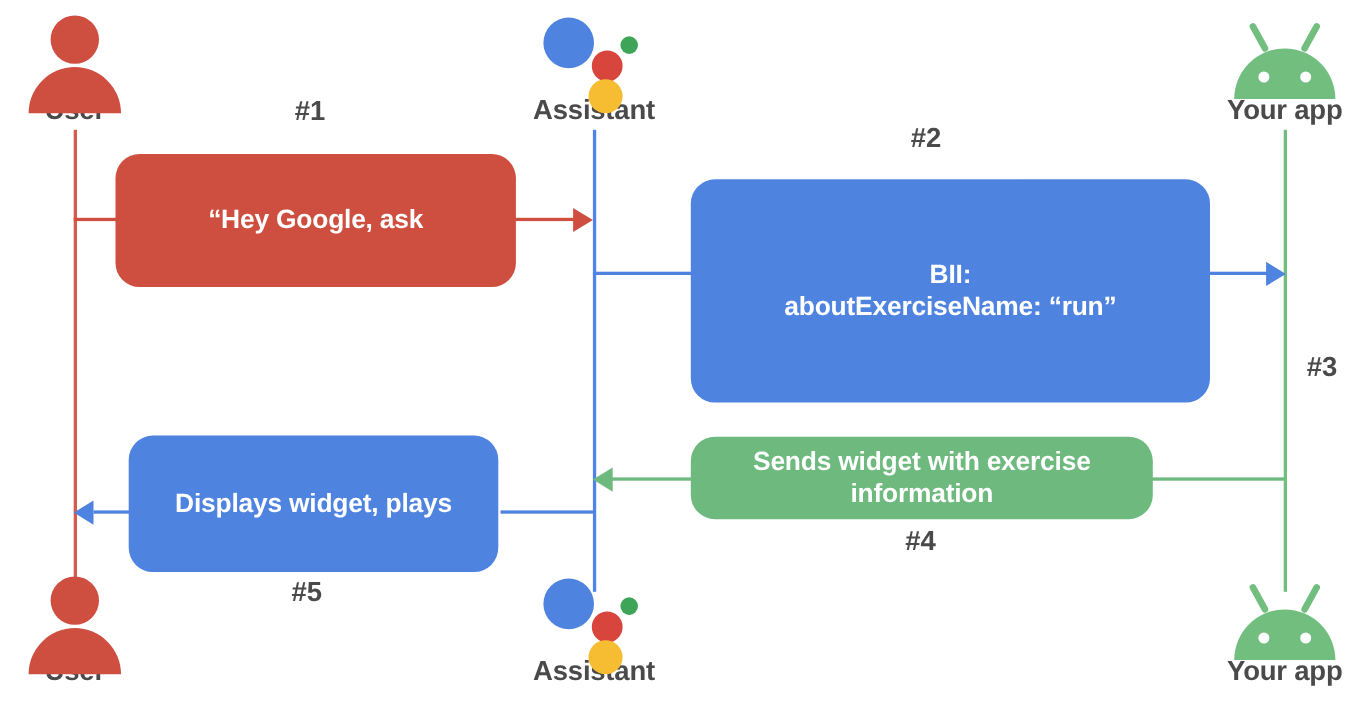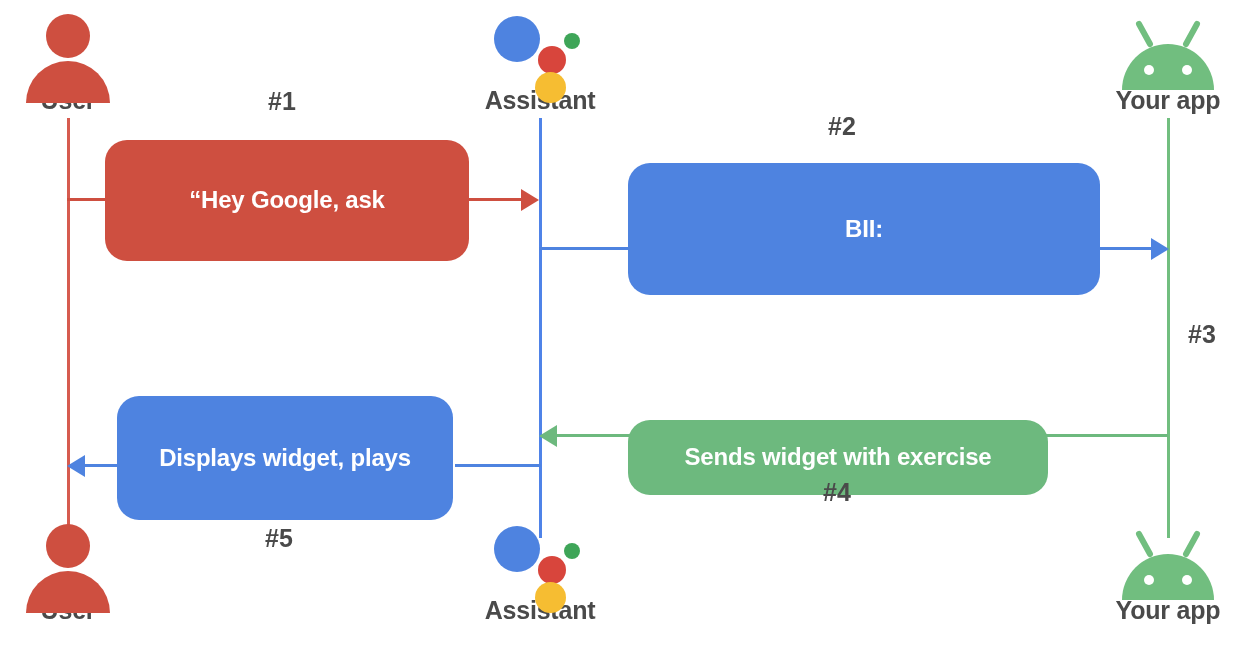--- a/index.html
+++ b/index.html
@@ -127,21 +127,21 @@
     text-align: center;
     display: flex;
     flex-direction: column;
     align-items: center;
     justify-content: center;
     padding: 6px 14px;
     letter-spacing: -0.2px;
   }
   .msgbox.red   { background: #CE4F40; }
   .msgbox.blue  { background: #4E83E0; }
-  .msgbox.green { background: #6DB97E; margin-top: 23px; }
+  .msgbox.green { background: #6DB97E; }
   .msgbox .line { display: block; white-space: nowrap; }
 
   
   .conn {
     position: absolute;
     height: 3px;
   }
   .conn.red   { background: #CE4F40; }
   .conn.blue  { background: #4E83E0; }
   .conn.green { background: #6DB97E; }
@@ -244,34 +244,36 @@
 
   <div class="conn red" style="left:67px; top:198px; width:106px;"></div>
   <div class="conn red" style="left:466px; top:198px; width:60px;"></div>
   <div class="arrow right red" style="left:521px; top:189px;"></div>
   <div class="msgbox red" style="left:105px; top:140px; width:364px; height:121px;text-align:center;">
     <span class="line">“Hey Google, ask</span>
   </div>
   <div class="step" style="left:268px; top:87px;">#1</div>
 
   <div class="conn blue" style="left:539px; top:247px; width:92px;"></div>
-  <div class="msgbox blue" style="left:628px; top:163px; width:472px; height:132px;">
+  <div class="msgbox blue" style="left:628px; top:163px; width:472px; height:203px;">
     <span class="line">BII:</span>
+    <span class="line">aboutExerciseName: “run”</span>
   </div>
   <div class="step" style="left:828px; top:112px;">#2</div>
 
   <div class="conn blue" style="left:1098px; top:247px; width:56px;"></div>
   <div class="arrow right blue" style="left:1151px; top:238px;"></div>
   <div class="step" style="left:1188px; top:320px;">#3</div>
 
   <div class="conn green" style="left:1046px; top:434px; width:122px;"></div>
   <div class="conn green" style="left:556px;  top:434px; width:76px;"></div>
   <div class="arrow left green" style="left:539px; top:425px;"></div>
   <div class="msgbox green" style="left:628px; top:397px; width:420px; height:75px;">
     <span class="line">Sends widget with exercise</span>
+    <span class="line">information</span>
   </div>
   <div class="step" style="left:823px; top:478px;">#4</div>
 
   <div class="conn blue" style="left:455px; top:464px; width:86px;"></div>
   <div class="conn blue" style="left:85px;  top:464px; width:36px;"></div>
   <div class="arrow left blue" style="left:67px; top:455px;"></div>
   <div class="msgbox blue" style="left:117px; top:396px; width:336px; height:124px;">
     <span class="line">Displays widget, plays</span>
   </div>
   <div class="step" style="left:265px; top:524px;">#5</div>

